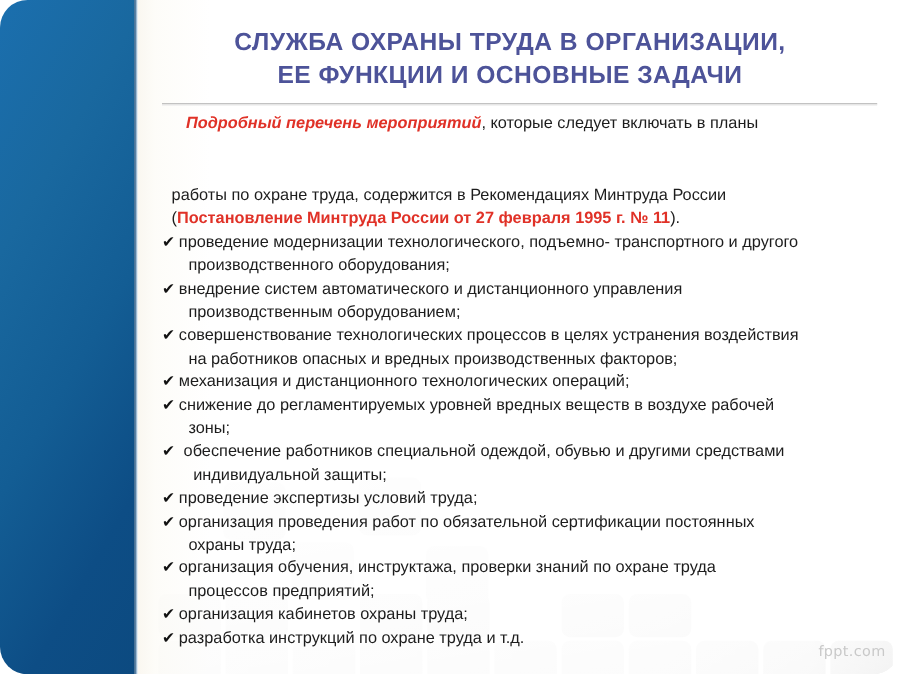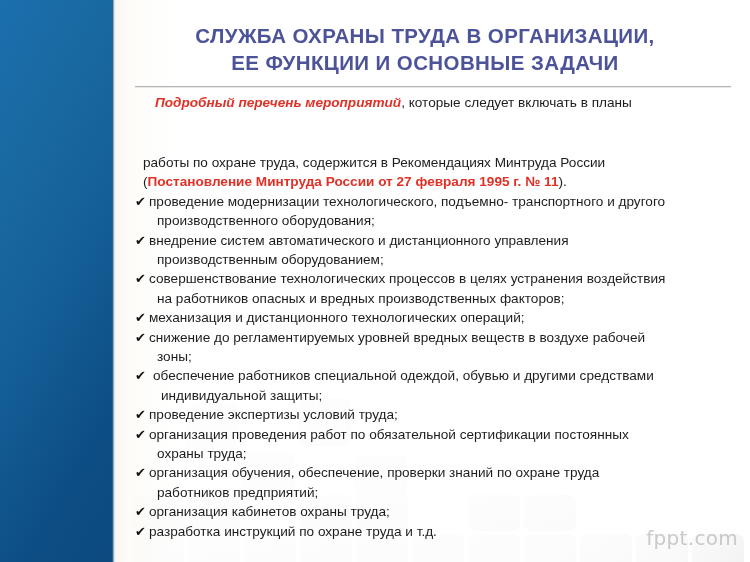--- a/index.html
+++ b/index.html
@@ -10,20 +10,21 @@
     background: #ffffff;
     font-family: "Liberation Sans", "DejaVu Sans", sans-serif;
   }
 
   #slide {
     position: relative;
     width: 750px;
     height: 562px;
     background: #ffffff;
     overflow: hidden;
+    border-radius: 23px;
   }
 
   
   #sidebar {
     position: absolute;
     left: 0; top: 0;
     width: 112px; height: 562px;
     background: linear-gradient(120deg, #1b6fae 0%, #19689f 28%, #135d94 55%, #0d4d85 80%, #0c4a80 100%);
     z-index: 6;
   }
@@ -130,21 +131,21 @@
   ul.bullets li.pad { padding-left: 18px; }
   ul.bullets li .txt { display: block; }
   ul.bullets li .cont { display: block; padding-left: 8px; }
 
   
   #watermark {
     position: absolute;
     right: 12px; bottom: 12px;
     z-index: 8;
     color: #c9c9c9;
-    font-size: 20px;
+    font-size: 12px;
     letter-spacing: 0.3px;
     font-family: "DejaVu Sans", sans-serif;
   }
 </style>
 </head>
 <body>
 
 <div id="slide">
 
   <div id="tiles">
@@ -225,22 +226,22 @@
             <span class="chk">✔</span>
             <span class="txt">проведение экспертизы условий труда;</span>
           </li>
           <li>
             <span class="chk">✔</span>
             <span class="txt">организация проведения работ по обязательной сертификации постоянных</span>
             <span class="cont">охраны труда;</span>
           </li>
           <li>
             <span class="chk">✔</span>
-            <span class="txt">организация обучения, обеспечение, проверки знаний по охране труда</span>
-            <span class="cont">работников предприятий;</span>
+            <span class="txt">организация обучения, инструктажа, проверки знаний по охране труда</span>
+            <span class="cont">процессов предприятий;</span>
           </li>
           <li>
             <span class="chk">✔</span>
             <span class="txt">организация кабинетов охраны труда;</span>
           </li>
           <li>
             <span class="chk">✔</span>
             <span class="txt">разработка инструкций по охране труда и т.д.</span>
           </li>
         </ul>

